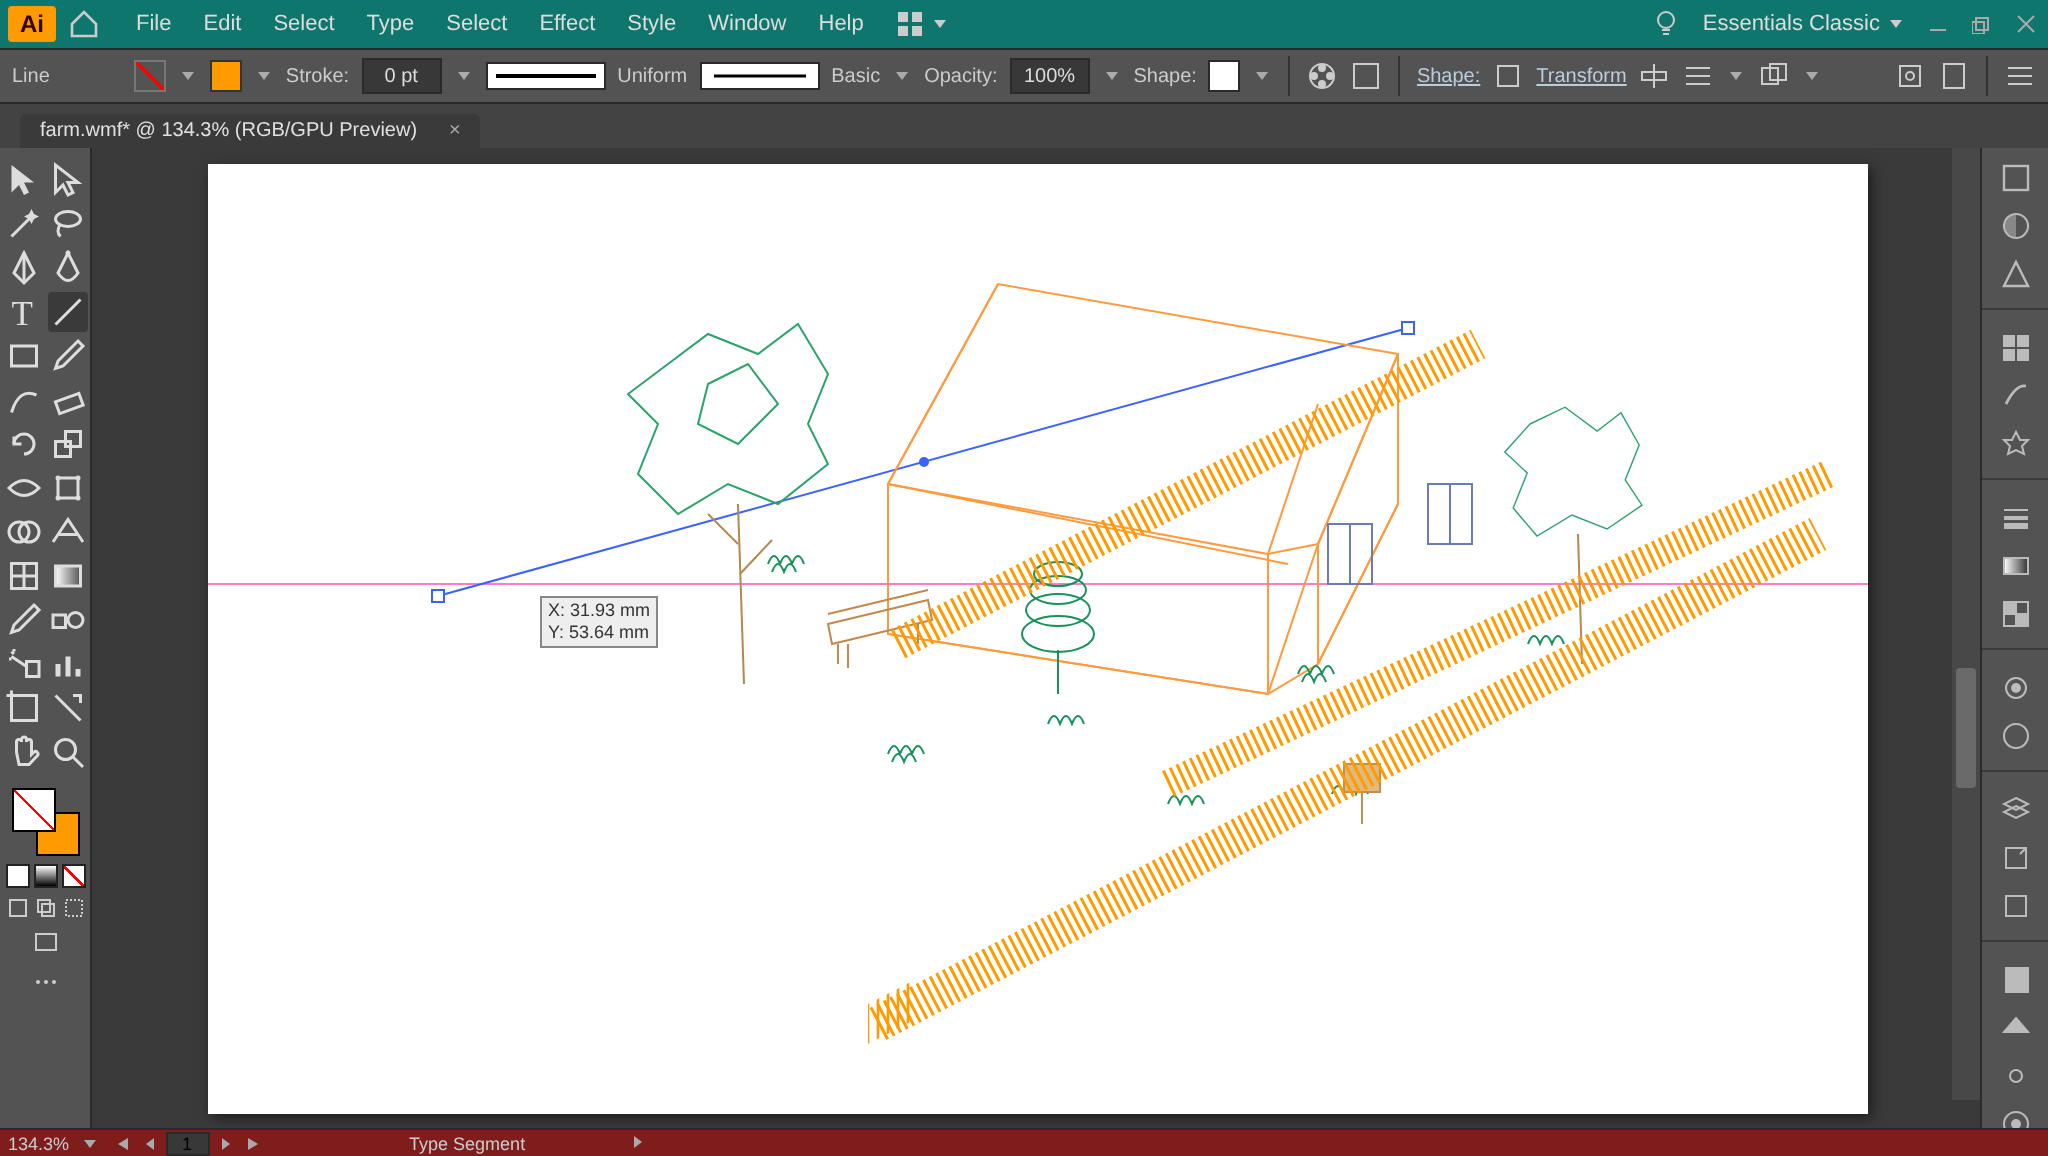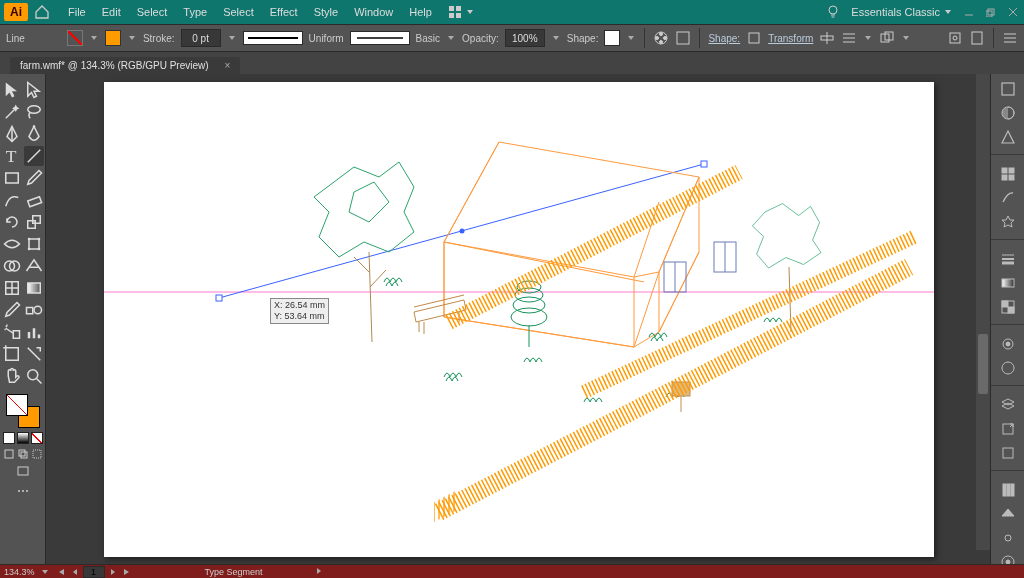--- a/index.html
+++ b/index.html
@@ -571,21 +571,21 @@
             </g>
           </g>
 
           <line x1="335" y1="430" x2="805" y2="185" stroke-width="18" stroke="#ff9a00" stroke-dasharray="1.5 2.2" stroke-linecap="butt"></line>
           <line x1="515" y1="370" x2="805" y2="220" stroke-width="16" stroke="#ff9a00" stroke-dasharray="1.5 2.2" stroke-linecap="butt" transform="translate(-170,-130)"></line>
         </g>
 
         <line x1="480" y1="310" x2="810" y2="155" stroke-width="14" stroke="#ff9a00" stroke-dasharray="1.5 2.2"></line>
       </svg>
       <div class="coord-tip">
-        <span>X: 26.54 mm</span><br>
+        <span>X: 31.93 mm</span><br>
         <span>Y: 53.64 mm</span>
       </div>
     </div>
     <div class="vscroll">
         <div class="thumb"></div>
       </div>
   </div>
 
   <div class="panelcol">
     <div class="pgrp">

